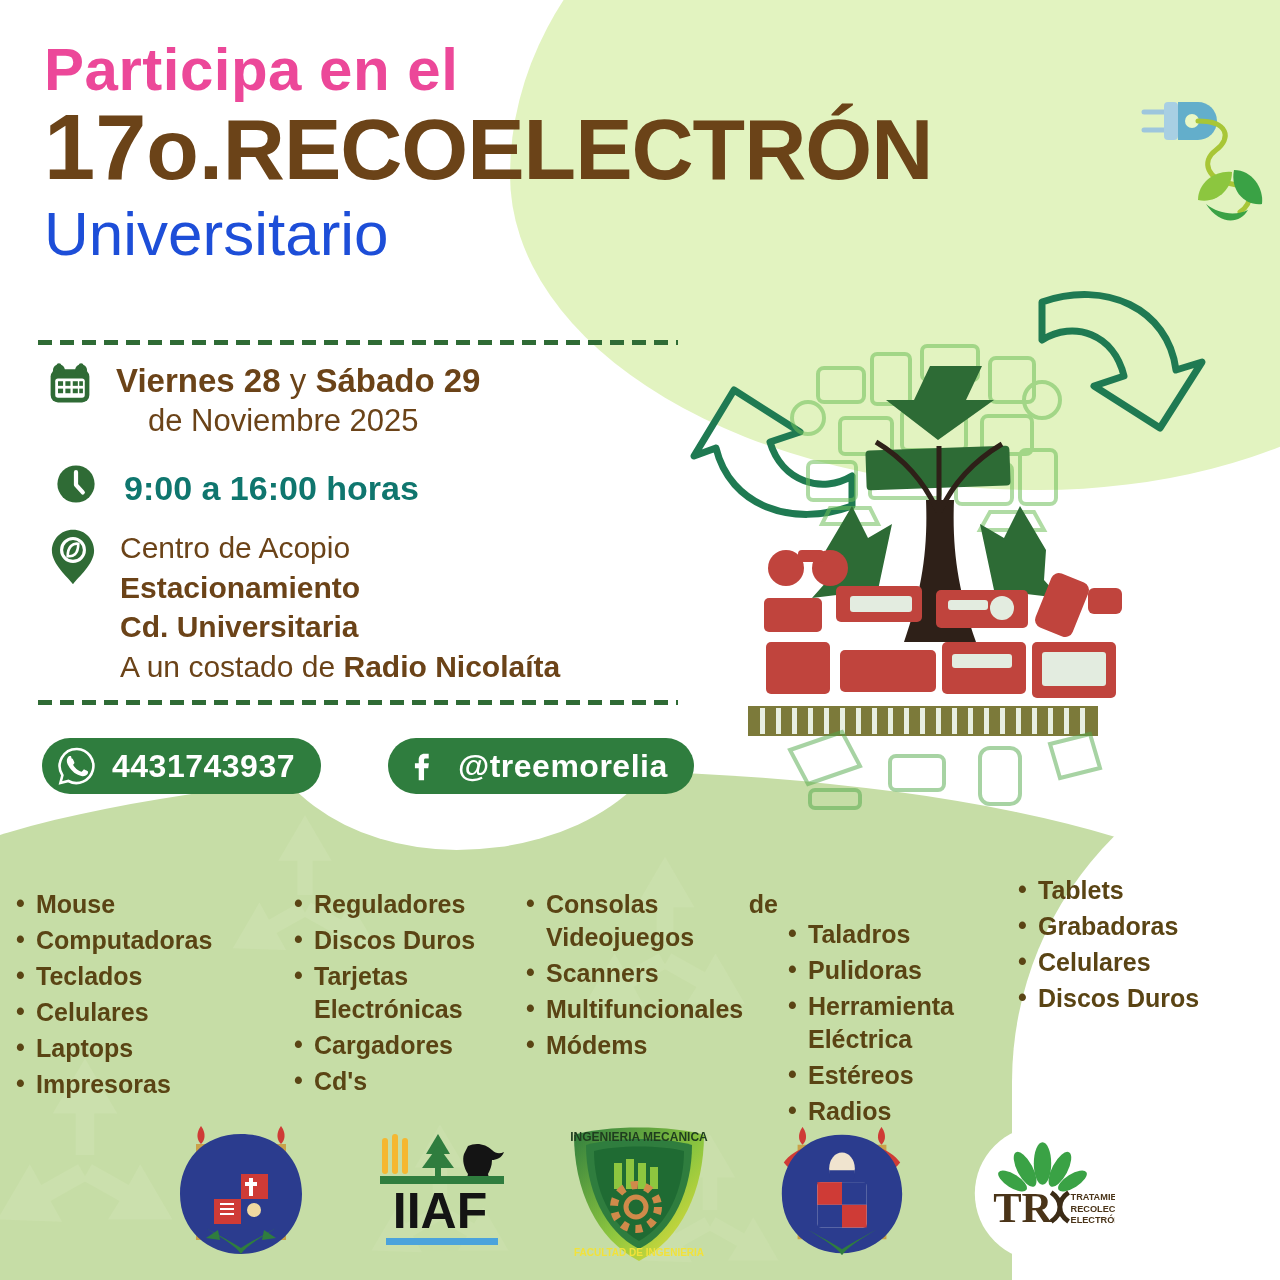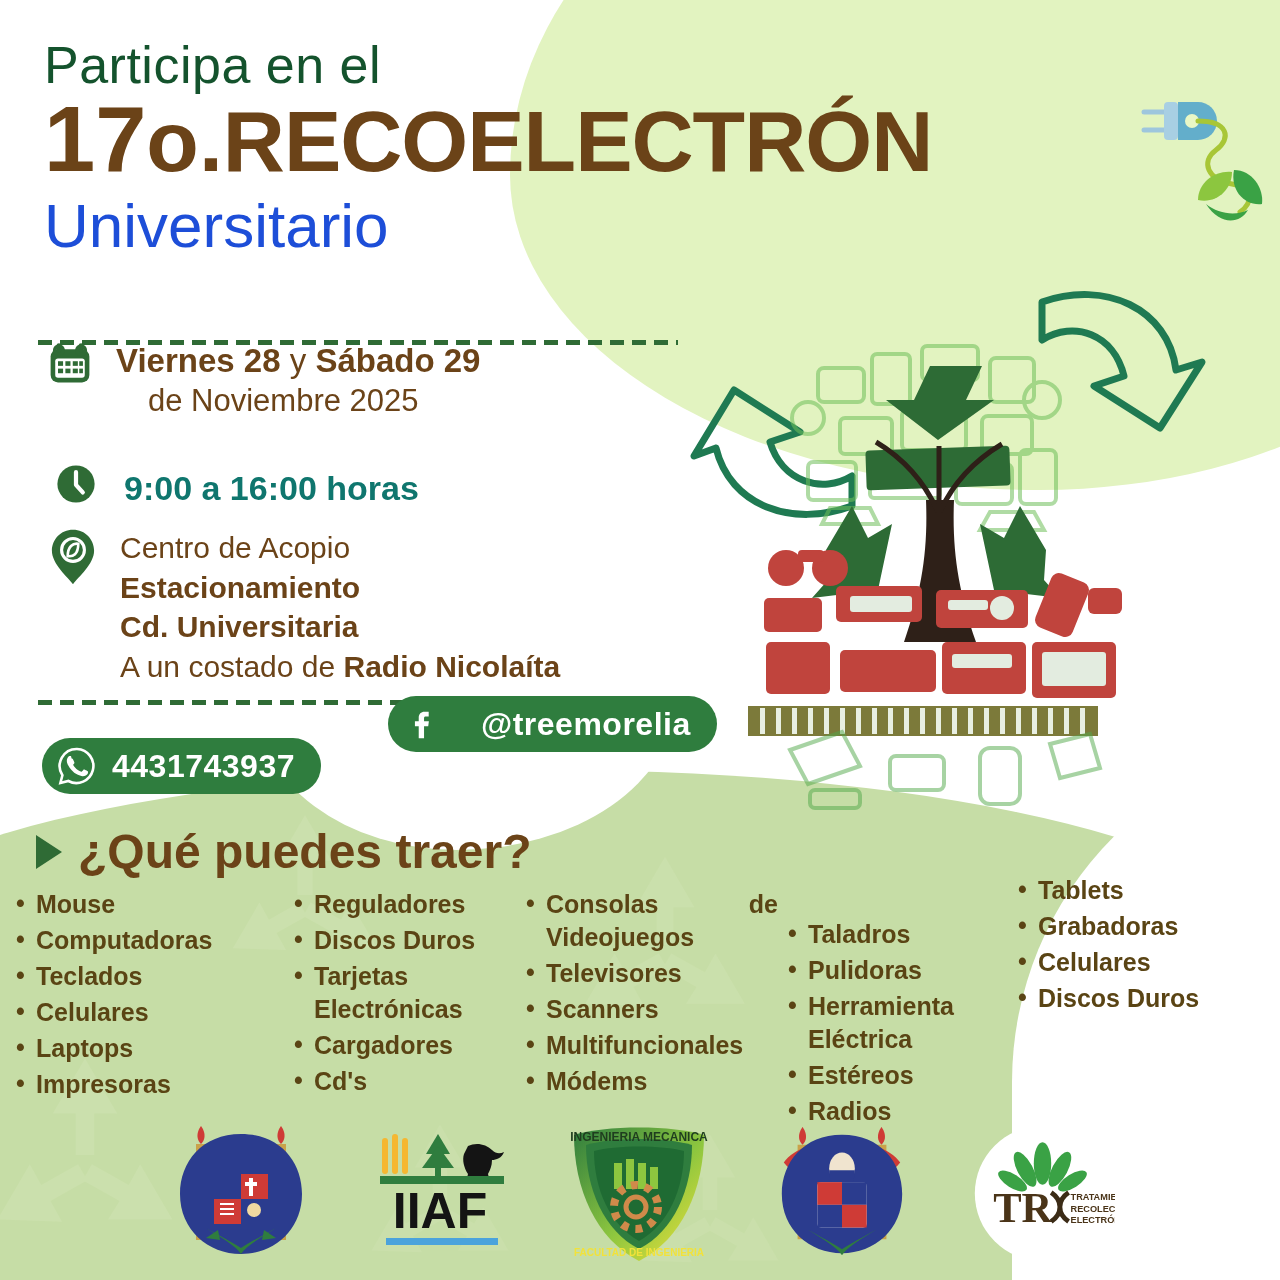--- a/index.html
+++ b/index.html
@@ -45,21 +45,21 @@
     width: 560px; height: 560px;
     background: #ffffff;
     border-radius: 62% 0 0 0 / 62% 0 0 0;
     transform: rotate(0deg);
   }
   .watermark { position: absolute; opacity: .30; }
 
   
   .hdr { position: absolute; left: 44px; top: 38px; width: 1150px; }
   .hdr-line1 {
-    font-size: 52px; font-weight: 400; color: #14532d;
+    font-size: 60px; font-weight: 700; color: #ec4899;
     letter-spacing: .5px; line-height: 1.05;
   }
   .hdr-line2 {
     font-size: 86px; font-weight: 700; color: #6b4318;
     line-height: 1.0; margin-top: 0; white-space: nowrap;
   }
   .hdr-num { font-size: 92px; }
   .hdr-big { letter-spacing: -1px; }
   .hdr-line3 {
     font-size: 62px; font-weight: 400; color: #1d4ed8;
@@ -72,39 +72,39 @@
     background-image: repeating-linear-gradient(to right,
       #2f6b35 0px, #2f6b35 14px, transparent 14px, transparent 22px);
   }
   .div-top { left: 38px; top: 340px; width: 640px; }
   .div-bot { left: 38px; top: 700px; width: 640px; }
 
   
   .info-row { position: absolute; display: flex; align-items: flex-start; }
   .ic { flex: 0 0 auto; width: 52px; margin-right: 18px; }
   .info-txt { color: #6b4318; }
-  .row-date { left: 46px; top: 340px; }
+  .row-date { left: 46px; top: 360px; }
   .row-time { left: 54px; top: 462px; }
   .row-place { left: 50px; top: 528px; }
 
   .date-l1 { font-size: 33px; line-height: 1.25; color: #6b4318; white-space: nowrap; }
   .date-l2 { font-size: 31px; line-height: 1.3; color: #6b4318; padding-left: 32px; }
   .b { font-weight: 700; }
   .time-l { font-size: 34px; font-weight: 700; color: #0f766e; line-height: 1.2; padding-top: 6px; }
   .place-l { font-size: 30px; line-height: 1.32; color: #6b4318; }
 
   
   .pill {
     position: absolute; display: flex; align-items: center;
     background: #2f7d3e; border-radius: 40px;
     height: 56px; padding: 0 26px 0 14px; color: #ffffff;
   }
   .pill-txt { font-size: 32px; font-weight: 700; letter-spacing: .5px; }
   .pill-wa { left: 42px; top: 738px; }
-  .pill-fb { left: 388px; top: 696px; gap: 23px; }
+  .pill-fb { left: 388px; top: 738px; }
   .pill-ic { width: 42px; height: 42px; margin-right: 14px; display:flex; align-items:center; justify-content:center; }
 
   
   .sec-head {
     position: absolute; left: 36px; top: 824px;
     display: flex; align-items: center;
   }
   .tri {
     width: 0; height: 0; margin-right: 16px;
     border-top: 17px solid transparent;
@@ -384,24 +384,20 @@
 
   <div class="pill pill-fb">
     <span class="pill-ic">
       <svg viewBox="0 0 40 40" width="38" height="38">
         <path d="M26 7 h-4.5 c-3.6 0 -6 2.4 -6 6.1 V17 H11.5 v5.4 h4 V35 h5.6 V22.4 h4.4 L26.2 17 h-5.1 v-3 c0-1.2 .4-1.8 1.8-1.8 H26 Z" fill="#ffffff"></path>
       </svg>
     </span>
     <span class="pill-txt">@treemorelia</span>
   </div>
 
-  <div class="sec-head">
-    <span class="tri"></span>
-    <span class="sec-head-txt">¿Qué puedes traer?</span>
-  </div>
 
   <div class="cols">
 
     <div class="col c1">
       <div class="item">Mouse</div>
       <div class="item">Computadoras</div>
       <div class="item">Teclados</div>
       <div class="item">Celulares</div>
       <div class="item">Laptops</div>
       <div class="item">Impresoras</div>
@@ -410,21 +406,20 @@
     <div class="col c2">
       <div class="item">Reguladores</div>
       <div class="item">Discos Duros</div>
       <div class="item">Tarjetas Electrónicas</div>
       <div class="item">Cargadores</div>
       <div class="item">Cd's</div>
     </div>
 
     <div class="col c3">
       <div class="item just">Consolas de Videojuegos</div>
-      <div class="item">Televisores</div>
       <div class="item">Scanners</div>
       <div class="item">Multifuncionales</div>
       <div class="item">Módems</div>
     </div>
 
     <div class="col c4">
       <div class="item">Taladros</div>
       <div class="item">Pulidoras</div>
       <div class="item">Herramienta Eléctrica</div>
       <div class="item">Estéreos</div>

